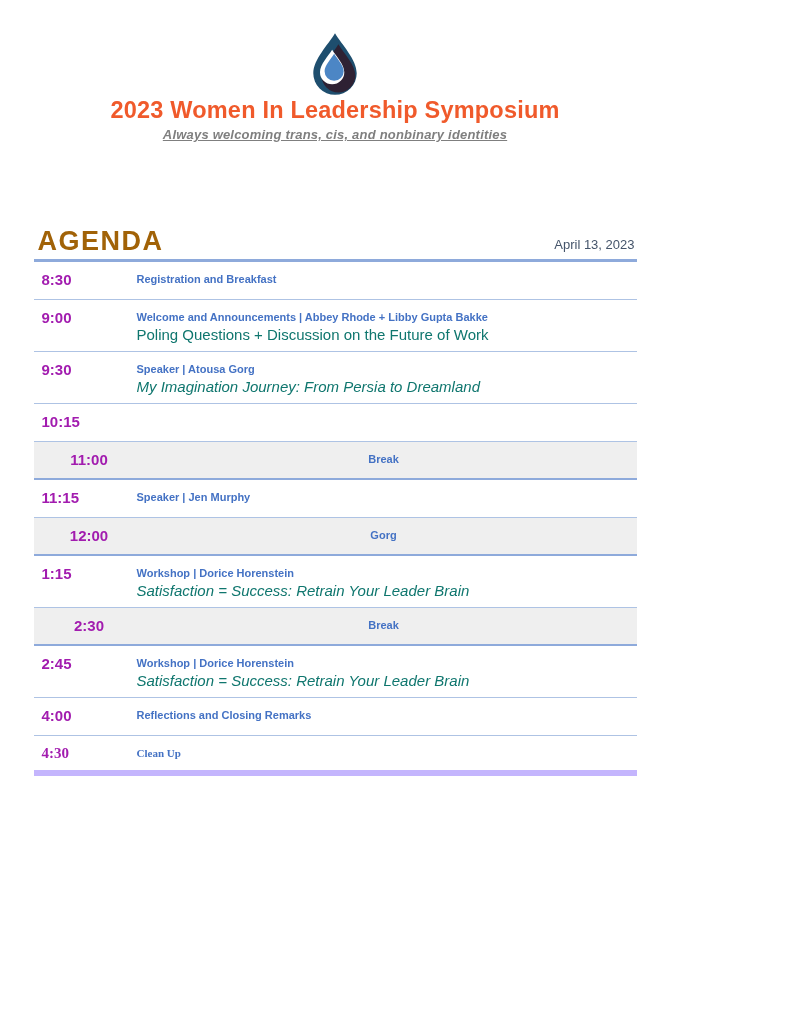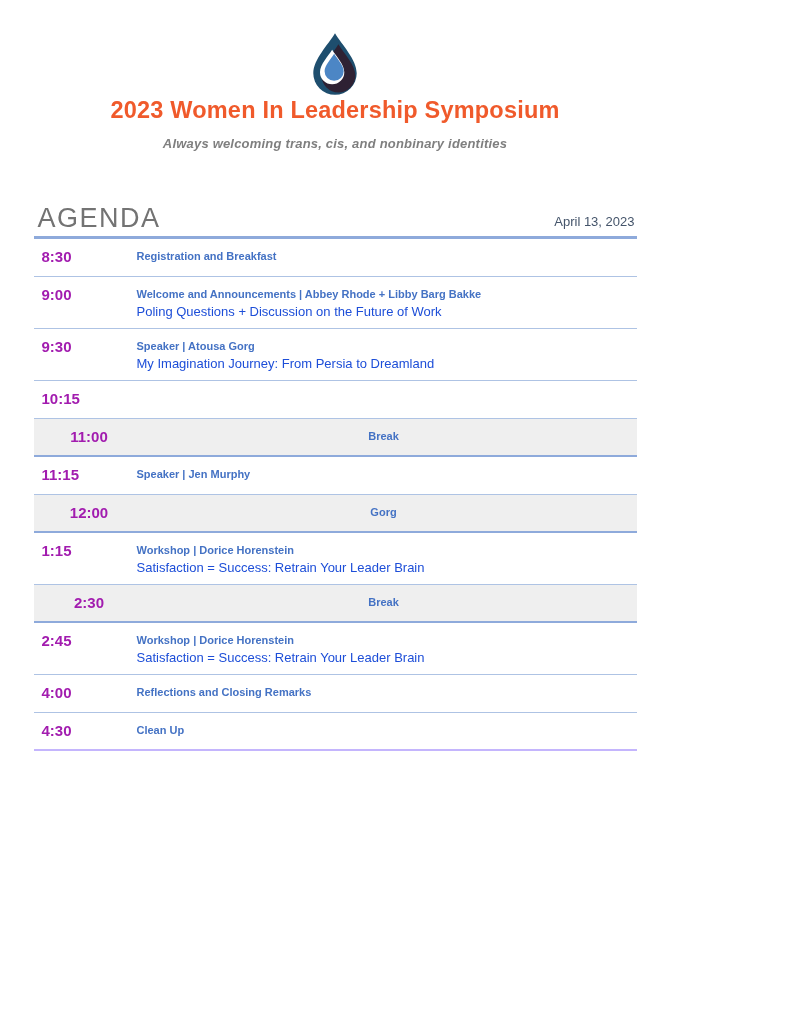--- a/index.html
+++ b/index.html
@@ -21,83 +21,85 @@
     font-size: 23.5px;
     font-weight: 700;
     letter-spacing: 0.2px;
     line-height: 1.1;
   }
   .doc-subtitle {
     color: #7F7F7F;
     font-size: 13px;
     font-weight: 700;
     font-style: italic;
-    margin-top: 12px;
+    margin-top: 3px;
     letter-spacing: 0.2px;
+    text-decoration: underline;
   }
 
   
   .agenda { width: 603px; margin: 54px auto 0 auto; }
   .agenda-header {
     display: flex;
     align-items: flex-end;
     justify-content: space-between;
     padding-bottom: 4px;
     border-bottom: 3px solid #8EAADB;
   }
   .agenda-heading {
-    color: #737373;
+    color: #a16207;
     font-size: 27px;
-    font-weight: 400;
+    font-weight: 700;
     letter-spacing: 1.5px;
     padding-left: 4px;
     line-height: 1;
+    margin-top: 32px;
   }
   .agenda-date {
     color: #44546A;
     font-size: 13px;
     padding-bottom: 3px;
     padding-right: 2px;
   }
 
   .agenda-row {
     display: flex;
     border-bottom: 1px solid #AEC3E4;
     padding: 9px 0 8px 0;
     min-height: 38px;
   }
   .agenda-row.shaded {
     background: #EFEFEF;
     border-bottom: 2px solid #8EAADB;
     text-align: center;
   }
-  .agenda-row:last-child { border-bottom: 2px solid #c4b5fd; }
+  .agenda-row:last-child { border-bottom: 6px solid #c4b5fd; font-family: Liberation Serif, serif; }
   .cell.time {
     width: 103px;
     flex: 0 0 103px;
     padding-left: 8px;
     color: #a21caf;
     font-size: 15px;
     font-weight: 700;
     line-height: 17px;
   }
   .cell.session { flex: 1 1 auto; padding-right: 6px; }
   .session-title {
     color: #4472C4;
     font-size: 11px;
     font-weight: 700;
     line-height: 16px;
   }
   .session-desc {
-    color: #1d4ed8;
-    font-size: 13px;
+    color: #0f766e;
+    font-size: 15px;
     line-height: 16px;
     margin-top: 2px;
   }
-  .session-desc.italic { }
+  .session-desc.italic { font-style: italic; }
 </style>
 </head>
 <body>
 
 <div class="page">
 
   <div class="doc-header">
     <div class="logo-wrap">
       <svg viewBox="0 0 100 112" width="76" height="64" aria-hidden="true">
         <path d="M50 2 C38 22 12 48 12 72 a38 38 0 0 0 76 0 C88 48 62 22 50 2 Z" fill="#1E4E6E"></path>
@@ -120,21 +122,21 @@
     <div class="cell time">8:30</div>
     <div class="cell session">
       <div class="session-title">Registration and Breakfast</div>
 
     </div>
   </div>
 
   <div class="agenda-row">
     <div class="cell time">9:00</div>
     <div class="cell session">
-      <div class="session-title">Welcome and Announcements | Abbey Rhode + Libby Barg Bakke</div>
+      <div class="session-title">Welcome and Announcements | Abbey Rhode + Libby Gupta Bakke</div>
       <div class="session-desc">Poling Questions + Discussion on the Future of Work</div>
     </div>
   </div>
 
   <div class="agenda-row">
     <div class="cell time">9:30</div>
     <div class="cell session">
       <div class="session-title">Speaker | Atousa Gorg</div>
       <div class="session-desc italic">My Imagination Journey: From Persia to Dreamland</div>
     </div>

